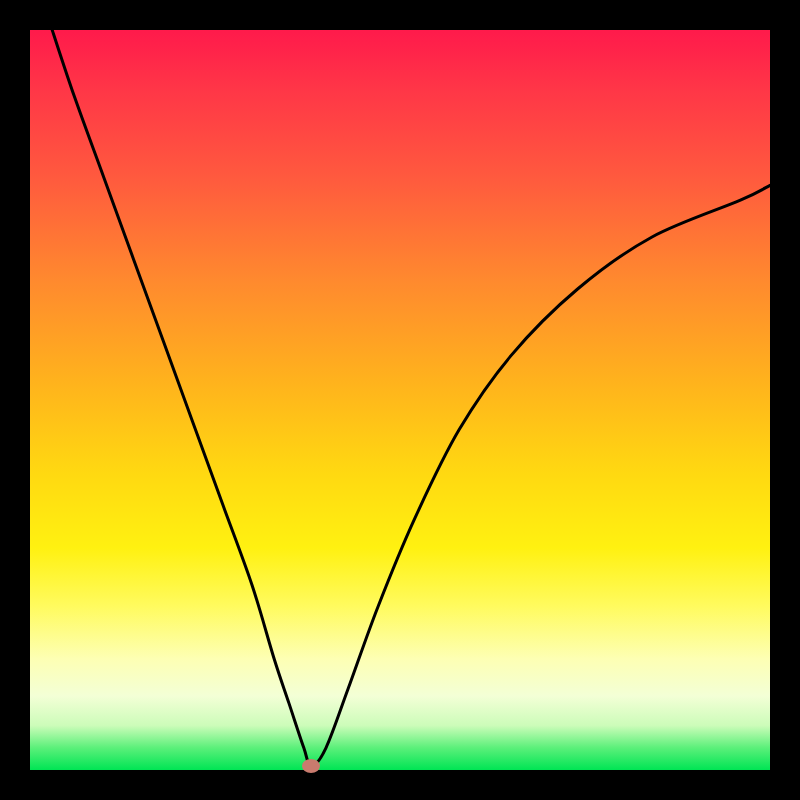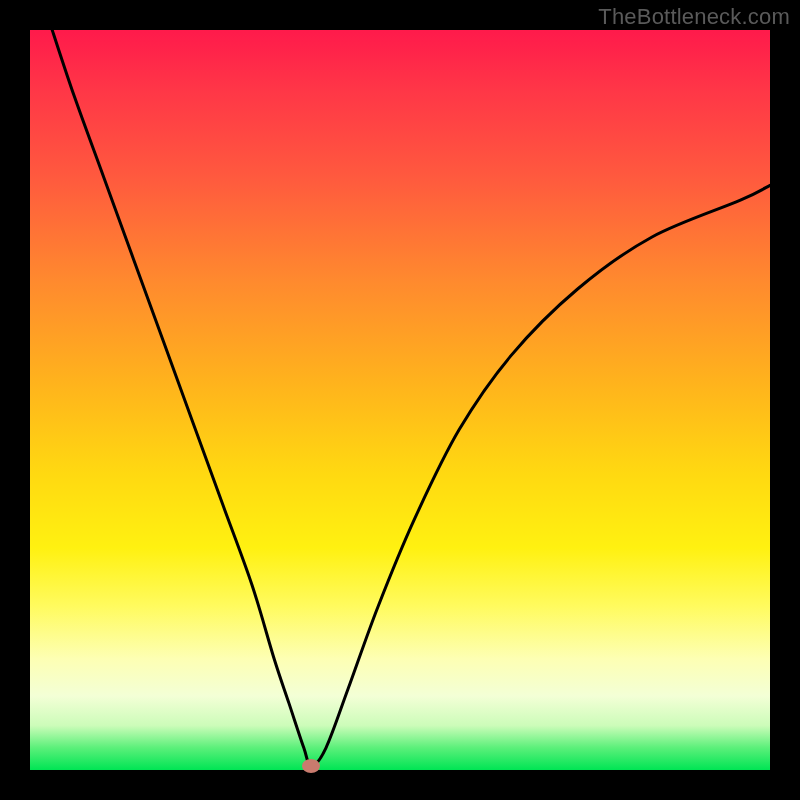--- a/index.html
+++ b/index.html
@@ -80,14 +80,13 @@
 
 <div class="frame">
 
   <div class="plot-area">
     <svg class="curve" viewBox="0 0 740 740" preserveAspectRatio="none">
       <path id="curve-path" class="curve-path" d="M 22.2,0 C 25.9,11.100000000000003 35.766666666666666,41.93333333333335 44.4,66.60000000000002 C 53.03333333333333,91.2666666666667 64.13333333333333,120.86666666666666 74,148 C 83.86666666666667,175.13333333333333 93.73333333333335,202.2666666666667 103.60000000000001,229.40000000000003 C 113.46666666666667,256.53333333333336 123.33333333333331,283.6666666666667 133.2,310.8 C 143.06666666666666,337.93333333333334 152.93333333333334,365.0666666666667 162.8,392.20000000000005 C 172.66666666666669,419.33333333333337 182.53333333333333,446.4666666666667 192.4,473.6 C 202.26666666666668,500.73333333333335 213.36666666666667,529.1 222,555 C 230.63333333333333,580.9 238.03333333333336,609.2666666666667 244.20000000000002,629 C 250.36666666666667,648.7333333333333 254.06666666666666,658.6 259,673.4 C 263.93333333333334,688.1999999999999 270.1,707.3166666666666 273.8,717.8 C 277.5,728.2833333333333 277.5,736.3 281.2,736.3 C 284.9,736.3 289.8333333333333,730.75 296,717.8 C 302.1666666666667,704.8499999999999 309.56666666666666,682.0333333333333 318.2,658.6 C 326.8333333333333,635.1666666666667 336.69999999999993,605.5666666666667 347.79999999999995,577.2 C 358.9,548.8333333333334 371.23333333333335,518 384.8,488.4 C 398.3666666666667,458.79999999999995 413.16666666666663,426.7333333333333 429.2,399.59999999999997 C 445.23333333333335,372.46666666666664 461.26666666666665,349.0333333333333 481,325.59999999999997 C 500.73333333333335,302.16666666666663 524.1666666666667,278.73333333333335 547.6,259 C 571.0333333333333,239.26666666666668 594.4666666666667,222.00000000000006 621.6,207.20000000000005 C 648.7333333333333,192.40000000000003 690.6666666666666,178.8333333333333 710.4,170.19999999999993 C 730.1333333333333,161.56666666666658 735.0666666666666,157.86666666666665 740,155.39999999999998"></path>
     </svg>
     <div id="marker" class="marker" style="left: 281.2px; top: 736.3px;"></div>
   </div>
 
-  <div class="watermark">TheBottleneck.com</div>
 </div>
 
 </body></html>

